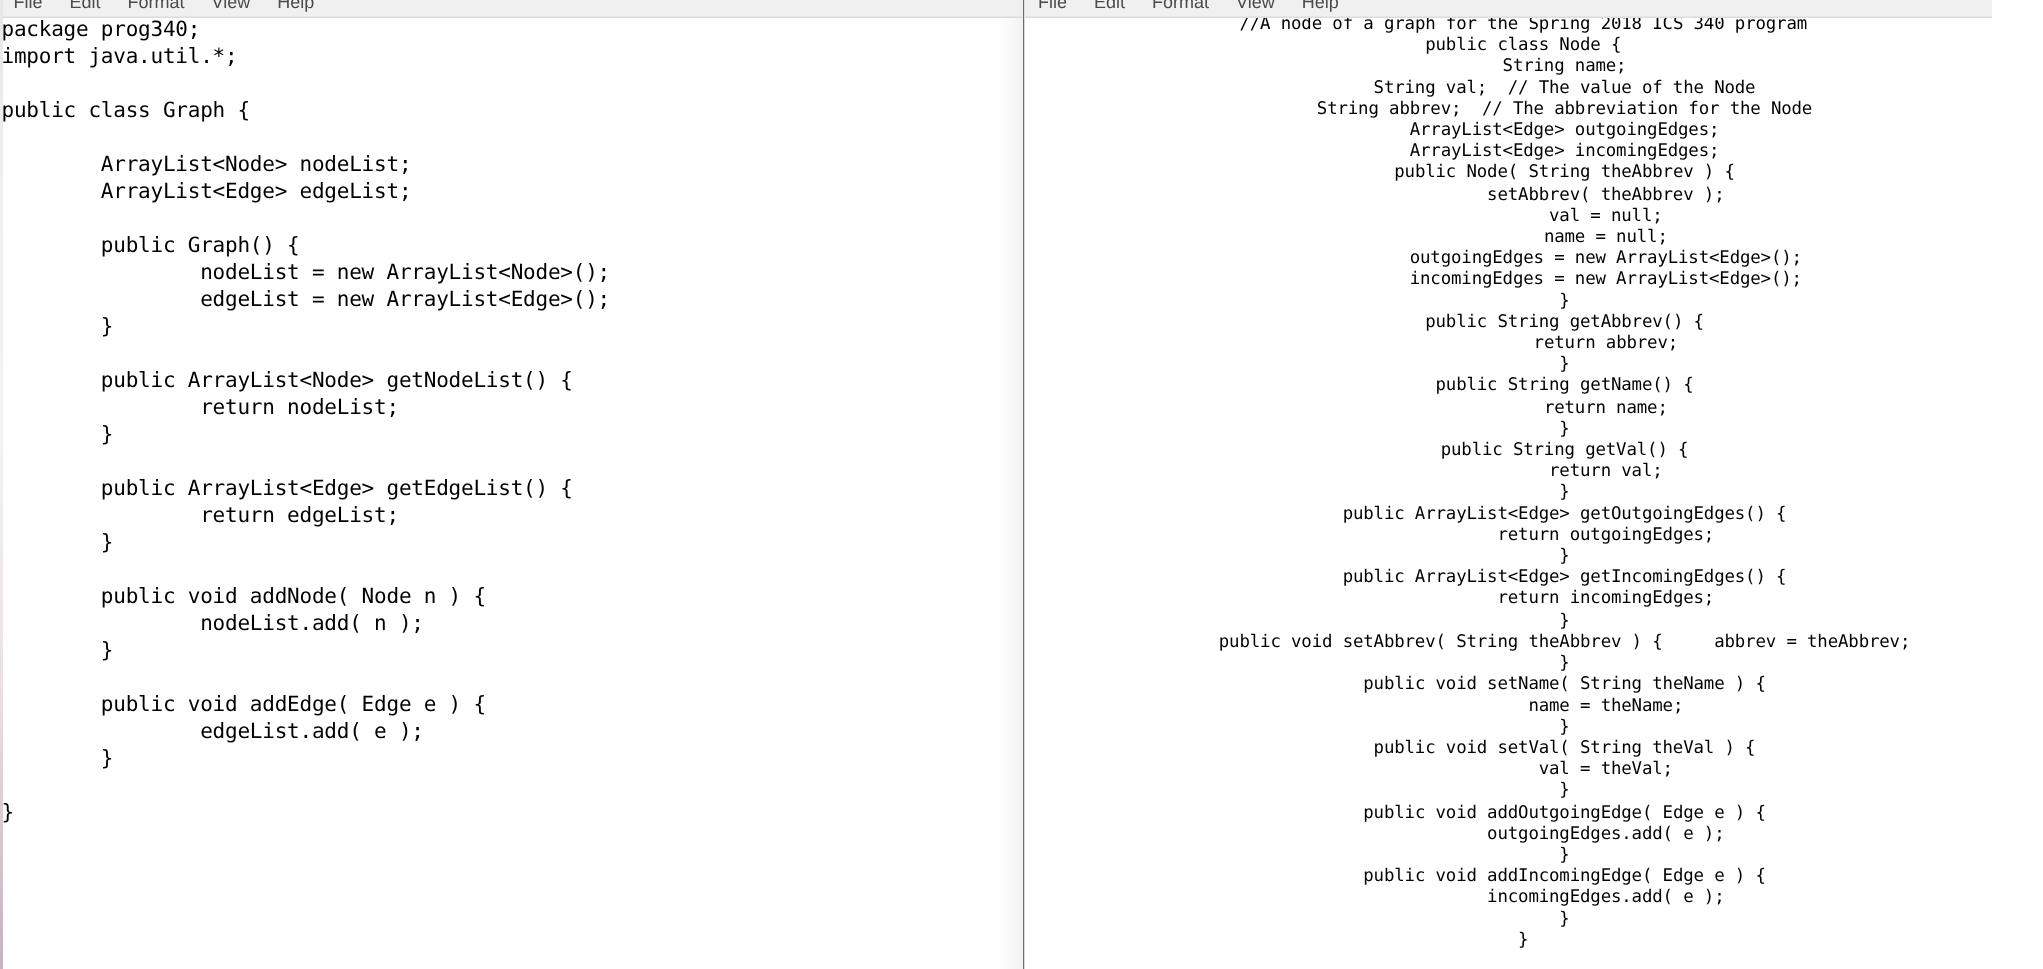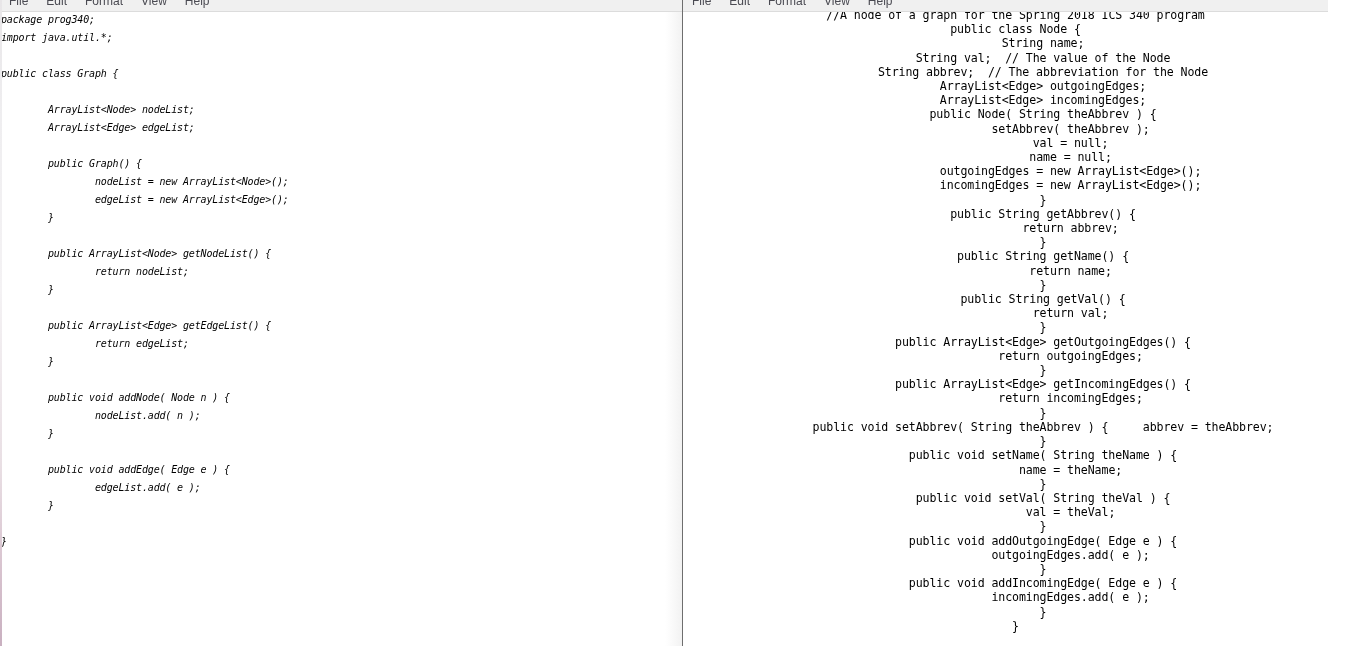--- a/index.html
+++ b/index.html
@@ -68,25 +68,24 @@
   
   #win-left {
     left: 0;
     width: 683px;
     height: 646px;
     border-right: 1px solid #6e6e6e;
     box-sizing: border-box;
   }
   #win-left .client { right: 17px; }
   #win-left .code {
-    font-size: 10px;
+    font-size: 14px;
     line-height: 18px;
     padding: 0px 0 0 1px;
     letter-spacing: -0.15px;
-    font-style: italic;
   }
   
   .left-edge {
     position: absolute;
     left: 0; top: 0;
     width: 2px; height: 646px;
     background: linear-gradient(to bottom,
         #e8e6e8 0%, #efeef0 18%, #f4f2f4 45%,
         #e9dfe4 72%, #d8c3cf 88%, #c9b0c0 100%);
     z-index: 6;

